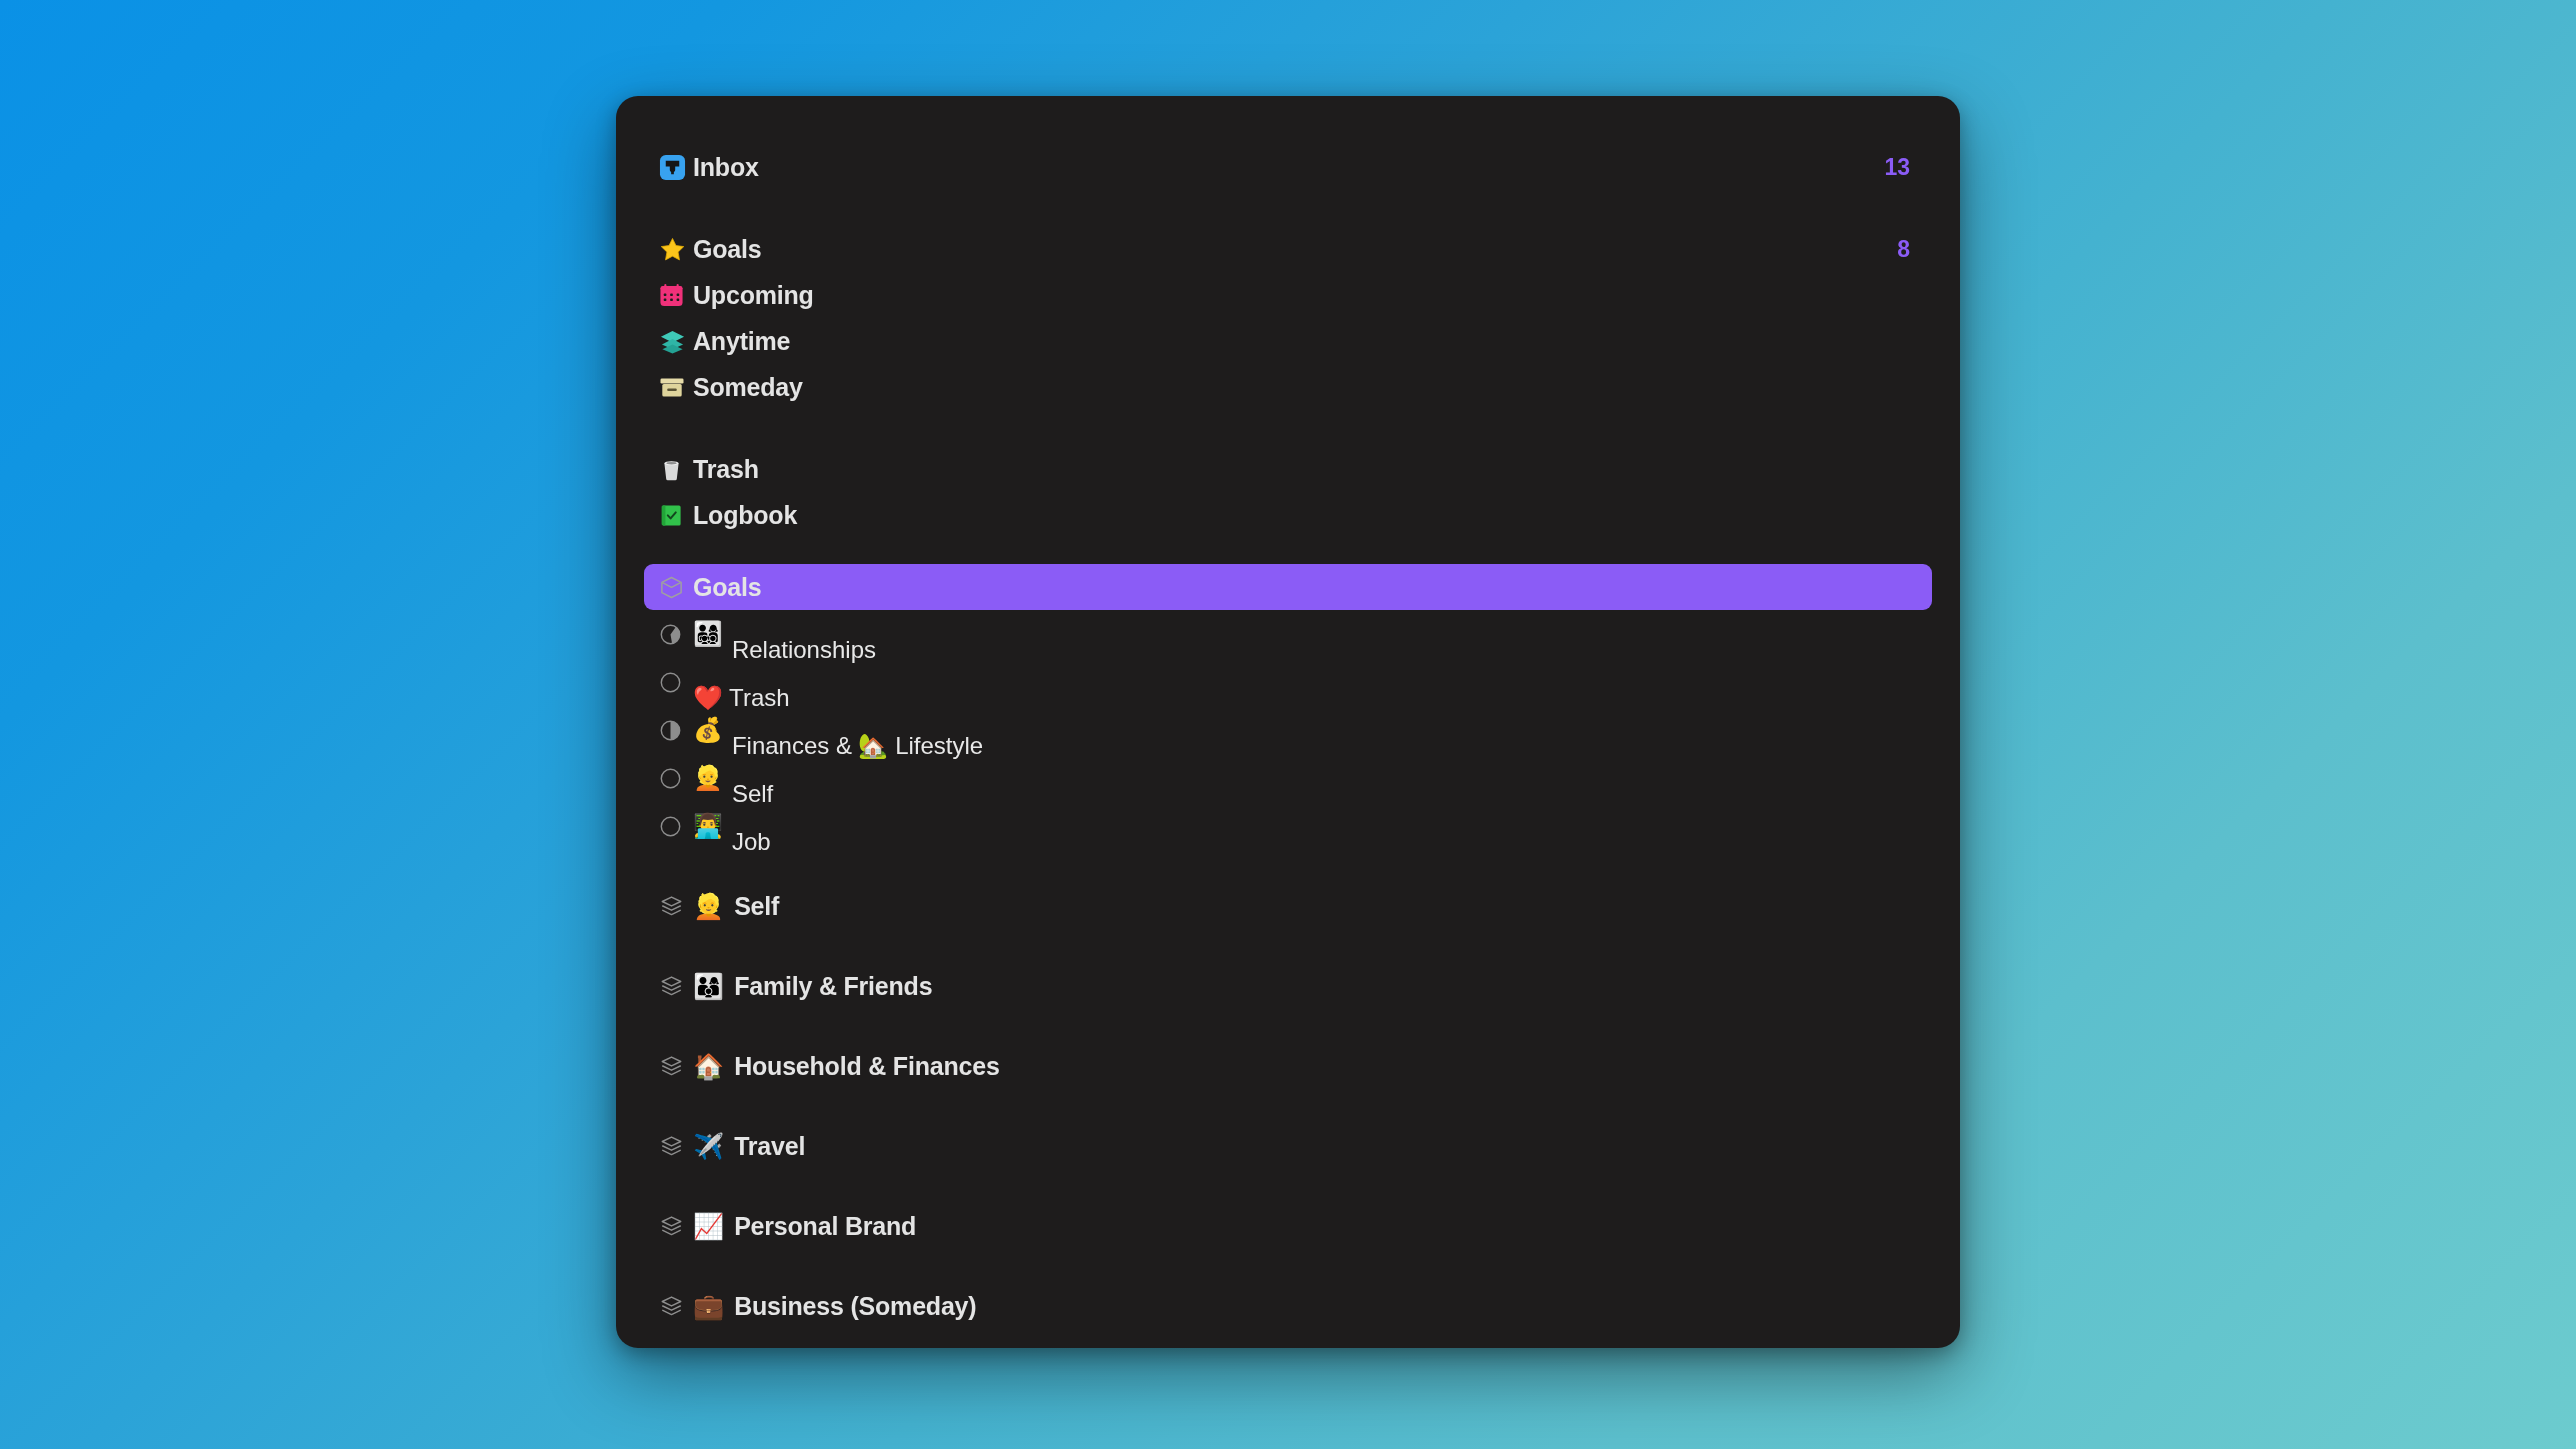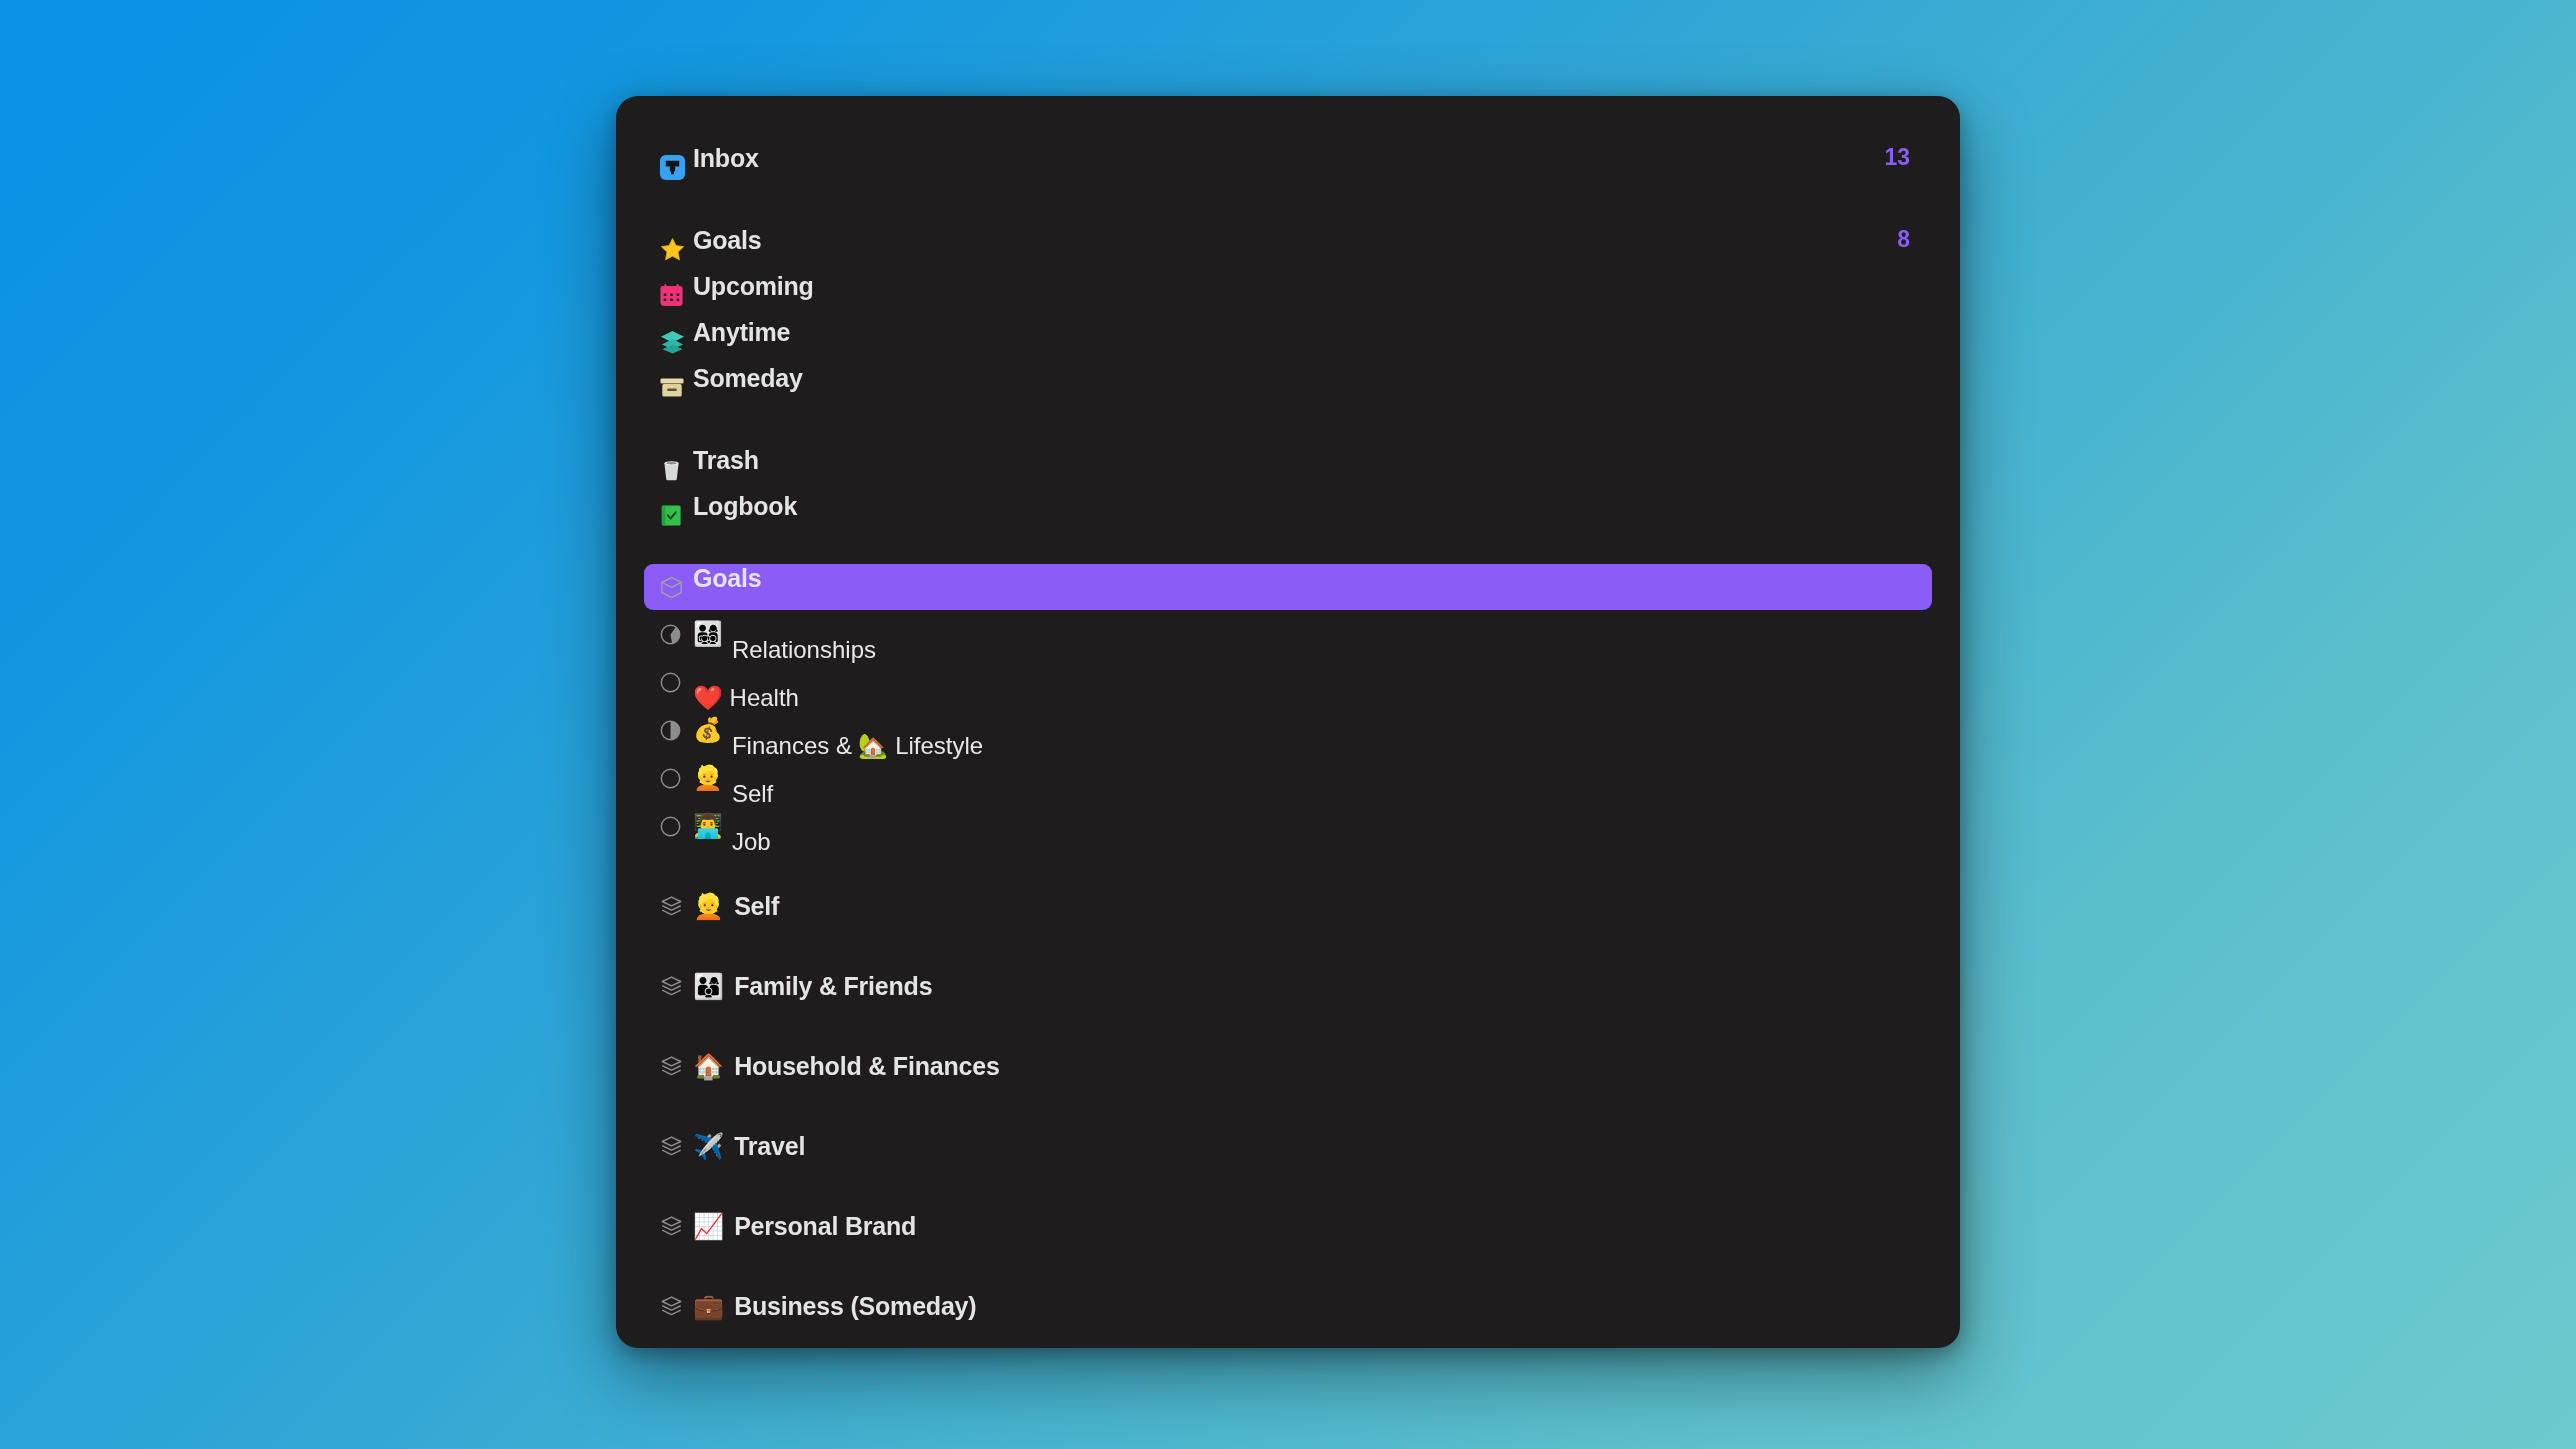--- a/index.html
+++ b/index.html
@@ -40,20 +40,21 @@
     position: absolute;
     left: 0; top: 0;
     width: 100%;
     height: 100%;
     padding: 48px 28px 0 28px;
   }
 
   
   .row {
     display: flex;
+    align-items: center;
     height: 46px;
     padding: 0 22px 0 15px;
     border-radius: 9px;
     position: relative;
   }
   .row.selected { background: #8b5cf6; }
 
   .row .glyph {
     width: 34px;
     min-width: 34px;
@@ -258,21 +259,21 @@
         <span class="emoji">👨‍👩‍👧‍👦</span>
         <span class="label">Relationships</span>
       </div>
 
       <div class="goal-row">
         <span class="progress">
           <svg width="23" height="23" viewBox="0 0 24 24">
             <circle cx="12" cy="12" r="9.6" fill="none" stroke="#8d8d8d" stroke-width="1.5"></circle>
           </svg>
         </span>
-        <span class="label">❤️ Health</span>
+        <span class="label">❤️ Trash</span>
       </div>
 
       <div class="goal-row">
         <span class="progress">
           <svg width="23" height="23" viewBox="0 0 24 24">
             <circle cx="12" cy="12" r="9.6" fill="none" stroke="#8d8d8d" stroke-width="1.5"></circle>
             <path d="M12 2.4 A9.6 9.6 0 0 1 12 21.6 Z" fill="#8d8d8d"></path>
           </svg>
         </span>
         <span class="emoji">💰</span>

